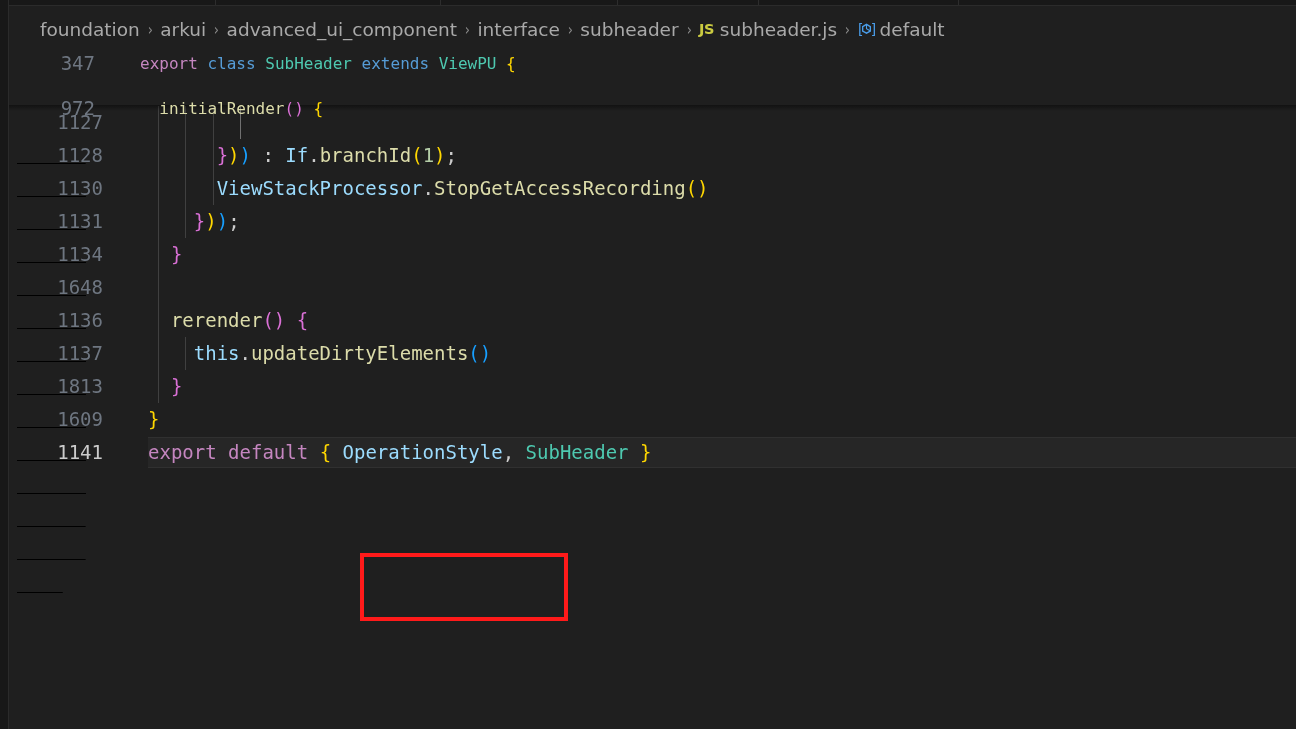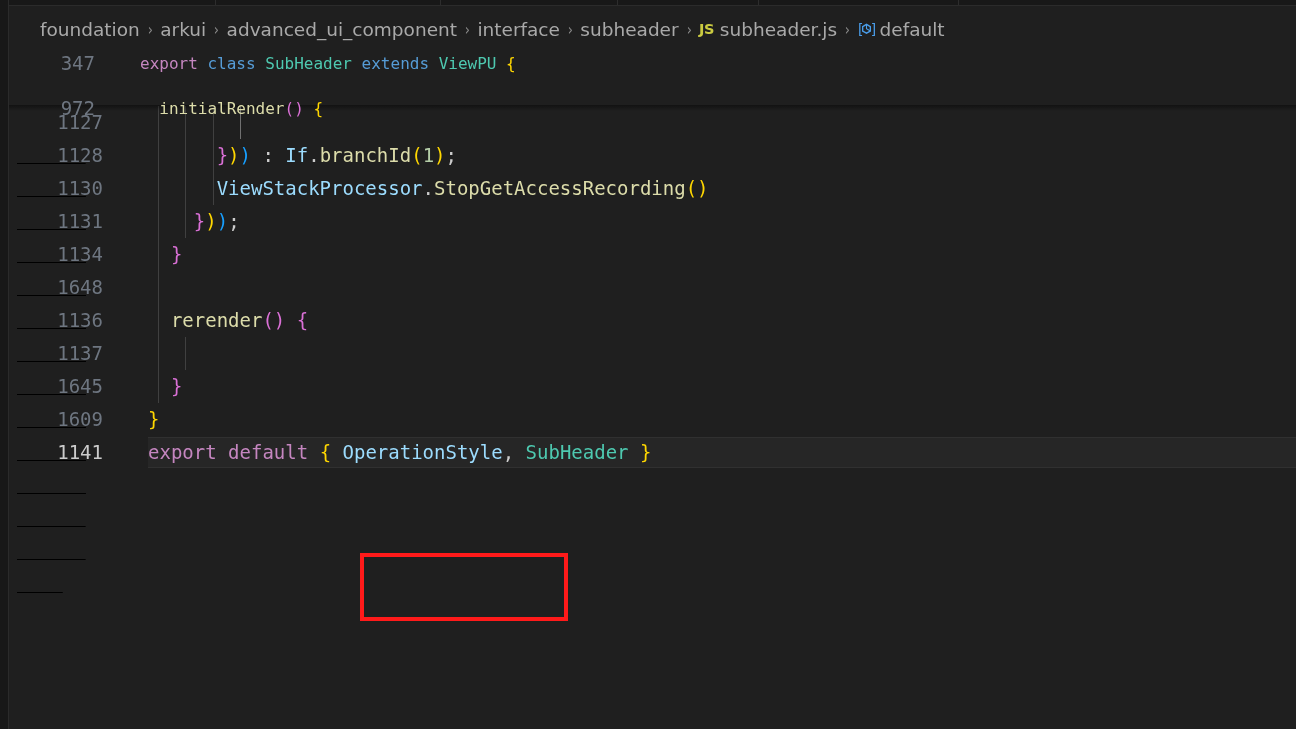--- a/index.html
+++ b/index.html
@@ -286,25 +286,26 @@
     <div class="row">
       <span class="guide" style="left:141px"></span>
       <span class="lnum">1136</span>
       <span class="ltext">  <span class="t-fn">rerender</span><span class="t-b-p">()</span> <span class="t-b-p">{</span></span>
     </div>
 
     <div class="row">
       <span class="guide" style="left:141px"></span>
       <span class="guide" style="left:168px"></span>
       <span class="lnum">1137</span>
-    </div>
-
-    <div class="row">
-      <span class="guide" style="left:141px"></span>
-      <span class="lnum">1645</span>
+      <span class="ltext">    <span class="t-var">this</span><span class="t-punct">.</span><span class="t-fn">updateDirtyElements</span><span class="t-b-b">()</span></span>
+    </div>
+
+    <div class="row">
+      <span class="guide" style="left:141px"></span>
+      <span class="lnum">1813</span>
       <span class="ltext">  <span class="t-b-p">}</span></span>
     </div>
 
     <div class="row">
       <span class="lnum">1609</span>
       <span class="ltext"><span class="t-b-y">}</span></span>
     </div>
 
 
     <div class="row activeline">

